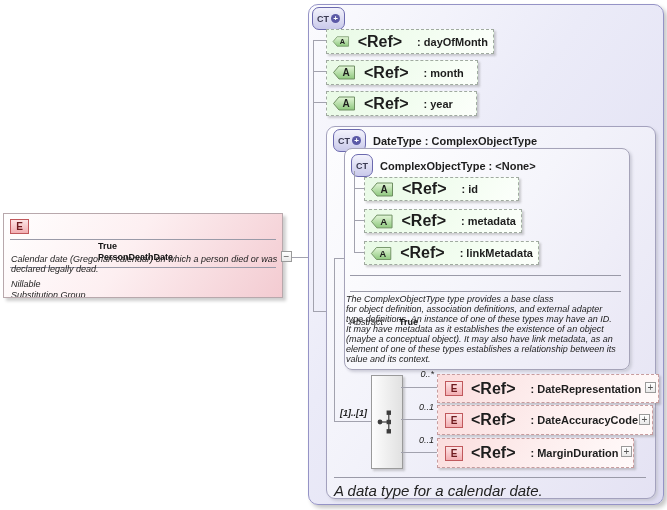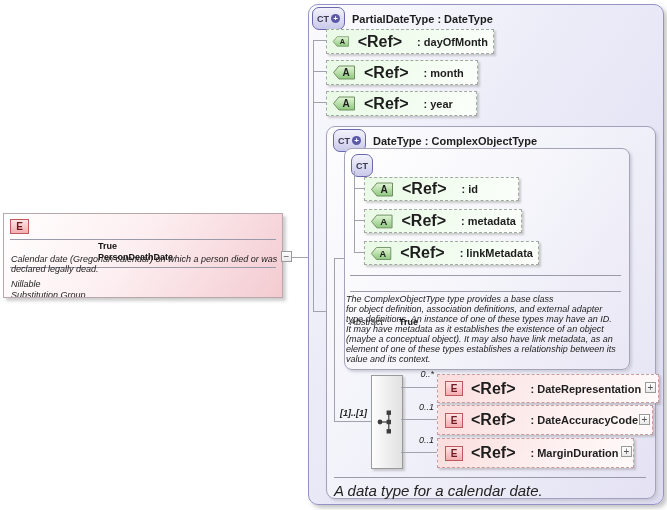--- a/index.html
+++ b/index.html
@@ -107,21 +107,20 @@
 
   <div class="hline" style="left:292px; top:257px; width:21px;"></div>
   <div class="toggle" style="left:281px; top:251px;">−</div>
 
   <div class="lav-outer"></div>
   <div class="ct-header" style="left:312px; top:7px;">
     <span class="icon-ct">
       <span>CT</span>
       <span class="ct-plus">+</span>
     </span>
-    <span class="title">PartialDateType : DateType</span>
   </div>
 
   <div class="vline" style="left:313px; top:40px; height:271px;"></div>
   <div class="hline" style="left:313px; top:40px; width:13px;"></div>
   <div class="hline" style="left:313px; top:71px; width:13px;"></div>
   <div class="hline" style="left:313px; top:102px; width:13px;"></div>
   <div class="hline" style="left:313px; top:311px; width:13px;"></div>
 
   <div class="attr" style="left:326px; top:29px; width:156px; height:23px;">
     <svg width="24" height="15" viewBox="0 0 24 15">
@@ -160,20 +159,21 @@
   <div class="hline" style="left:334px; top:258px; width:10px;"></div>
   <div class="vline" style="left:334px; top:258px; height:164px;"></div>
   <div class="hline" style="left:334px; top:421px; width:37px;"></div>
   <span class="cardinality" style="left:340px; top:408px;">[1]..[1]</span>
 
   <div class="lav-inner"></div>
   <div class="ct-header" style="left:351px; top:154px;">
     <span class="icon-ct">
       <span>CT</span>
     </span>
+    <span class="title">ComplexObjectType : &lt;None&gt;</span>
   </div>
 
   <div class="vline" style="left:354px; top:171px; height:81px;"></div>
   <div class="hline" style="left:354px; top:188px; width:10px;"></div>
   <div class="hline" style="left:354px; top:220px; width:10px;"></div>
   <div class="hline" style="left:354px; top:252px; width:10px;"></div>
 
   <div class="attr" style="left:364px; top:177px; width:143px; height:22px;">
     <svg width="24" height="15" viewBox="0 0 24 15">
       <path d="M1.5 7.5 L7 1 H22.5 V14 H7 Z" fill="url(#gA)" stroke="#6f8f62"></path>

